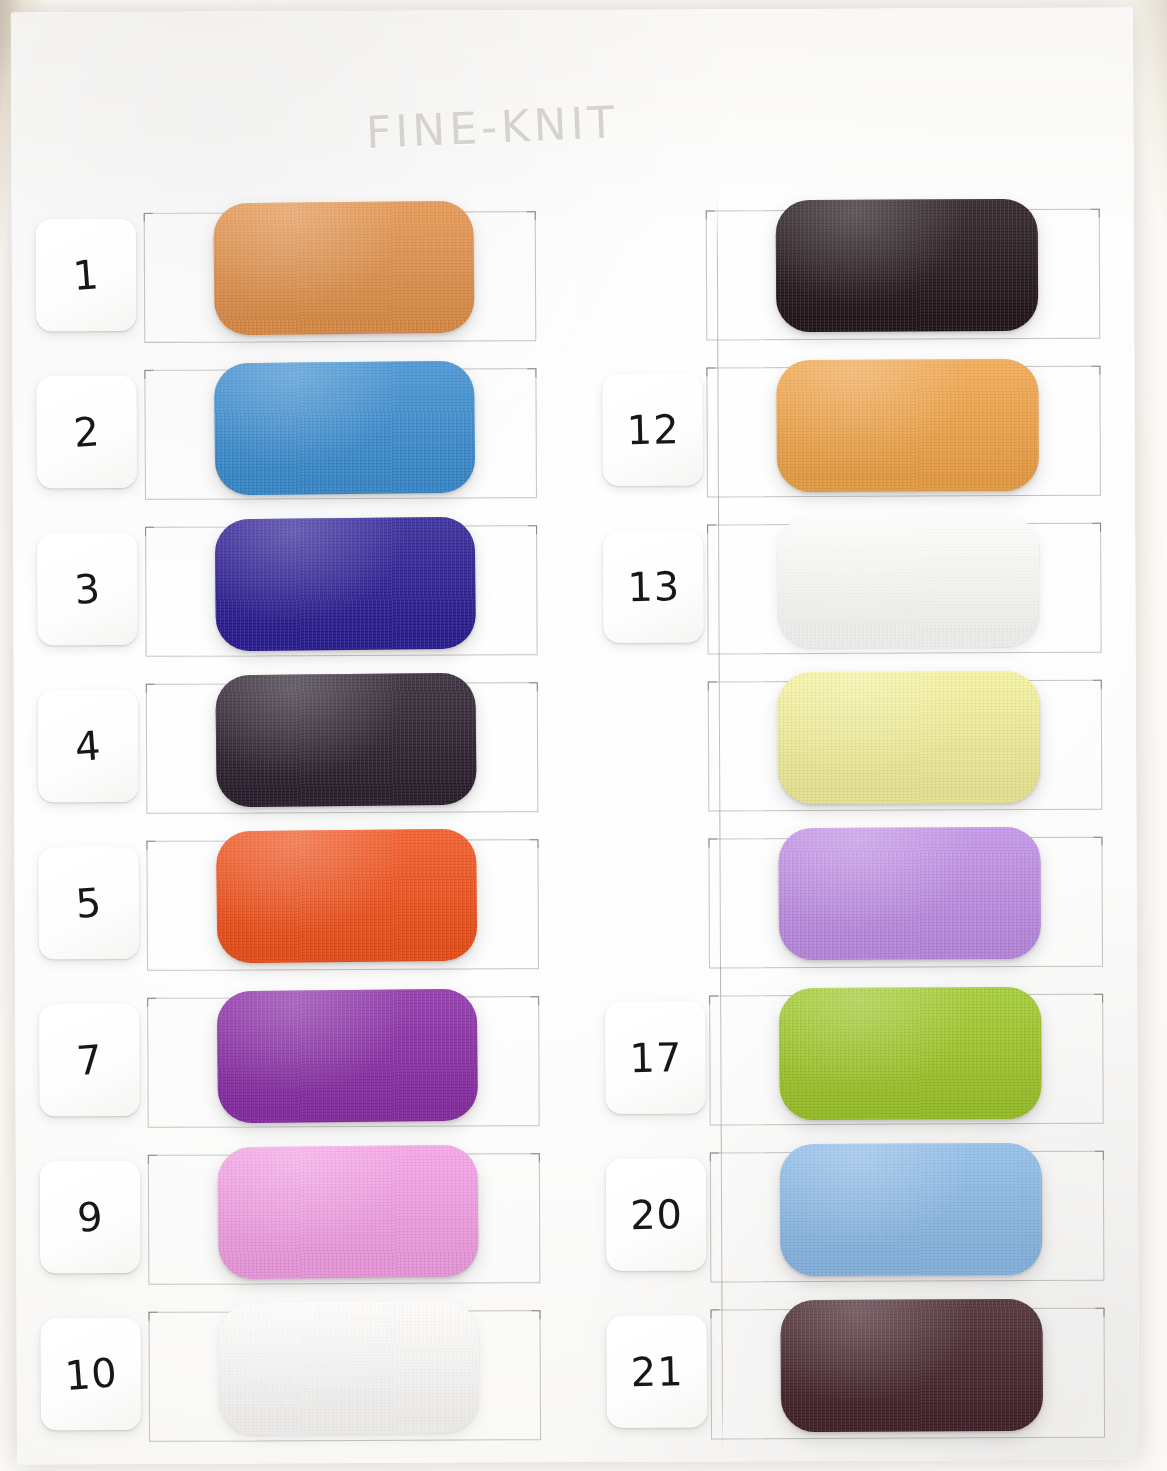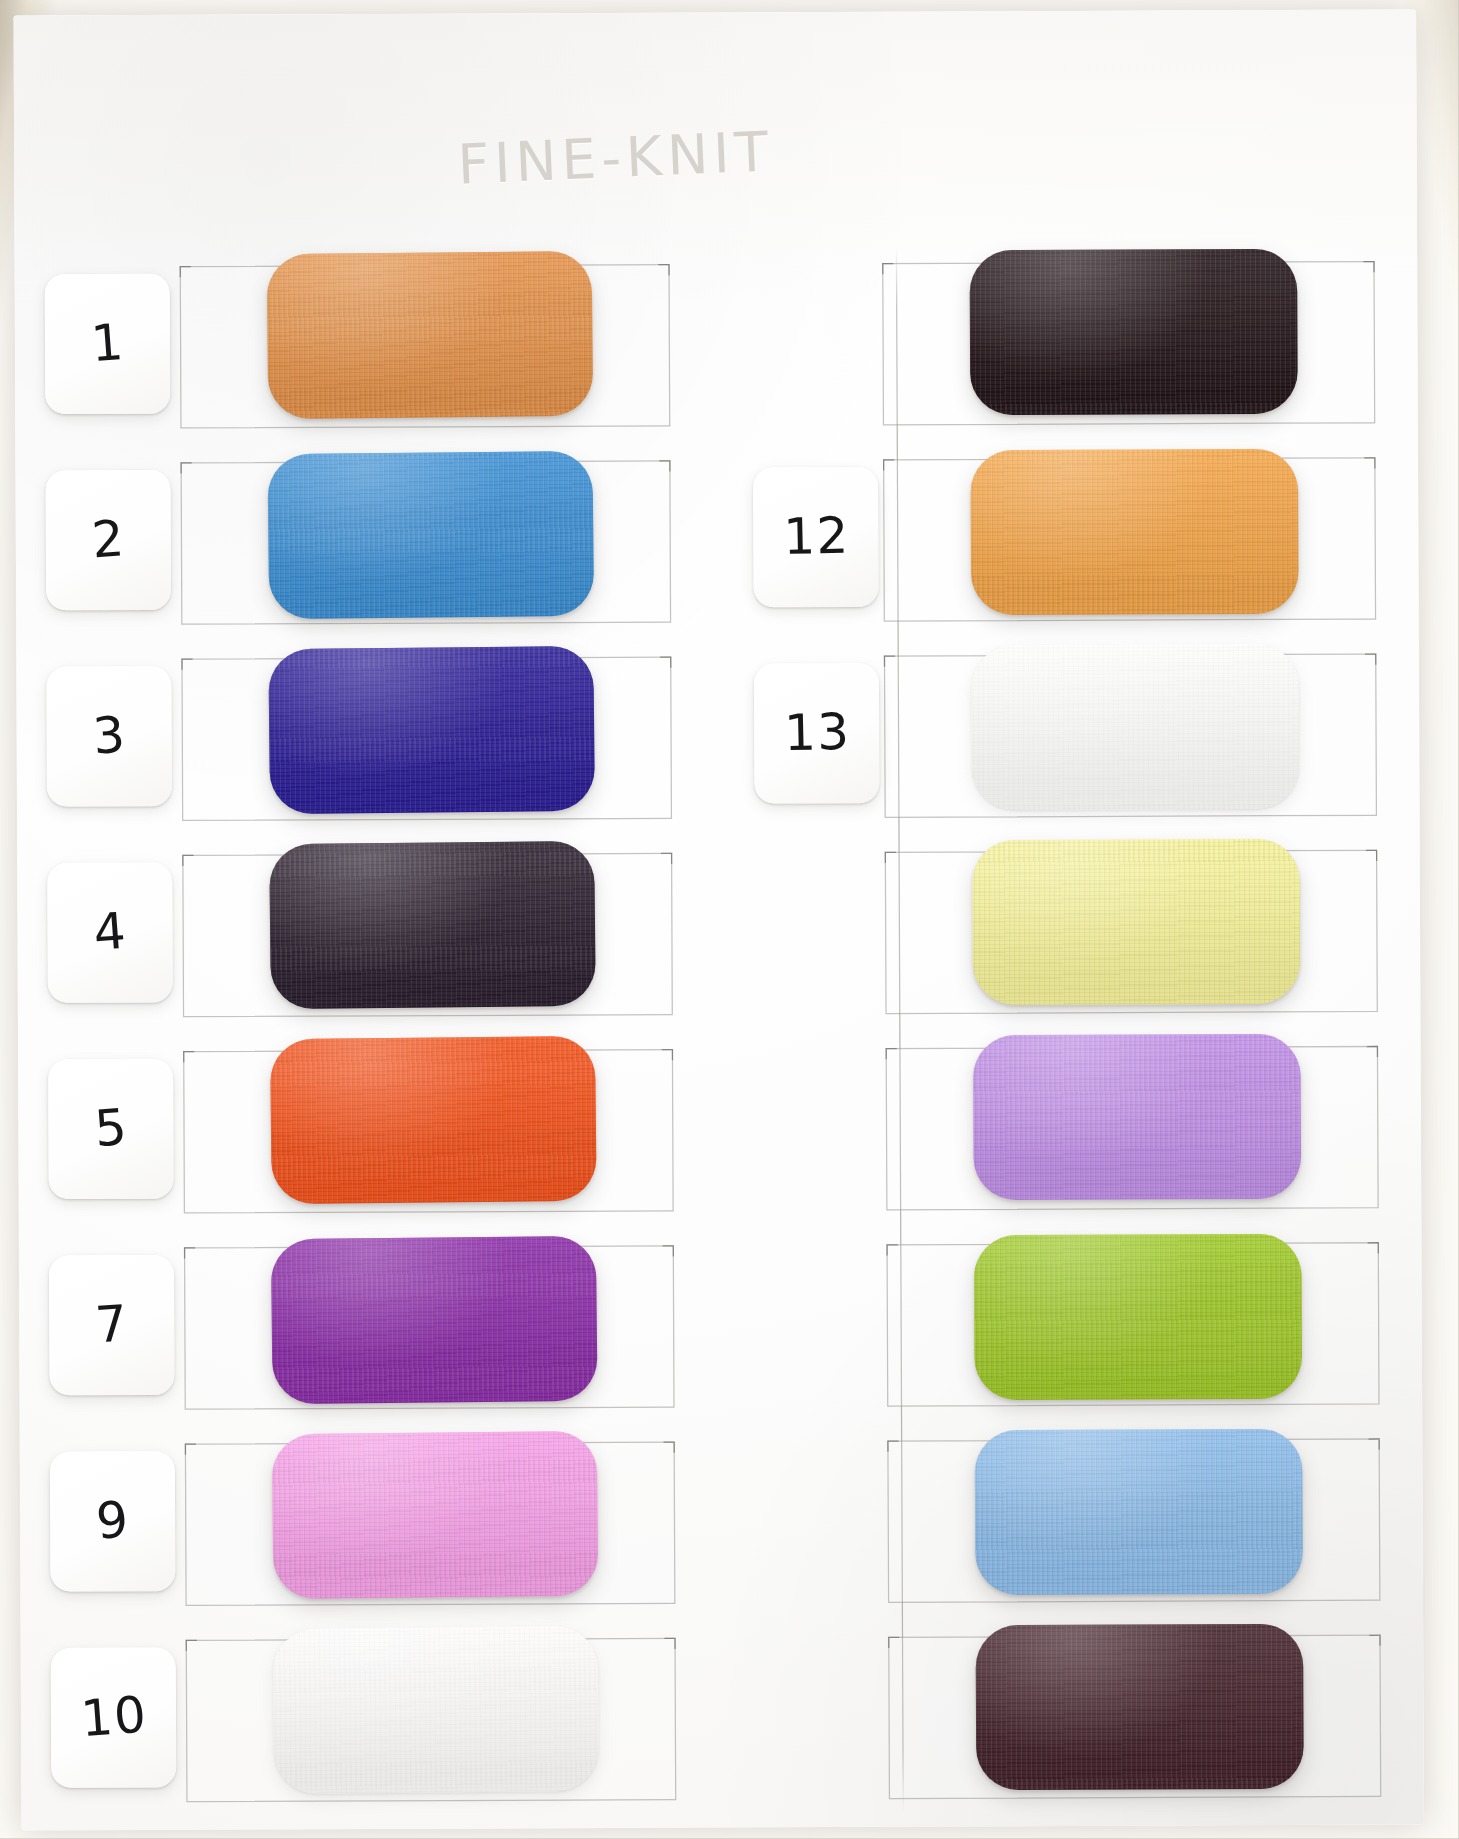--- a/index.html
+++ b/index.html
@@ -286,26 +286,35 @@
         <div class="swatch-row">
           <div class="slot-frame"></div>
           <div class="swatch" style="background: rgb(247, 243, 154); transform: rotate(0deg); top: 7px;"></div>
         </div>
         <div class="swatch-row">
           <div class="slot-frame"></div>
           <div class="swatch" style="background: rgb(193, 143, 232); transform: rotate(0deg); top: 6px;"></div>
         </div>
         <div class="swatch-row">
           <div class="slot-frame"></div>
+          <div class="label-card">
+            <span class="label-number" style="transform: rotate(-1deg);">17</span>
+          </div>
           <div class="swatch" style="background: rgb(159, 201, 39); transform: rotate(0deg); top: 9px;"></div>
         </div>
         <div class="swatch-row">
           <div class="slot-frame"></div>
+          <div class="label-card">
+            <span class="label-number" style="transform: rotate(-1deg);">20</span>
+          </div>
           <div class="swatch" style="background: rgb(140, 188, 234); transform: rotate(0deg); top: 8px;"></div>
         </div>
         <div class="swatch-row">
           <div class="slot-frame"></div>
+          <div class="label-card">
+            <span class="label-number" style="transform: rotate(-1deg);">21</span>
+          </div>
           <div class="swatch" style="background: rgb(67, 34, 42); transform: rotate(0deg); top: 7px;"></div>
         </div>
       </div>
 
   </div>
 </div>
 
 </body></html>

